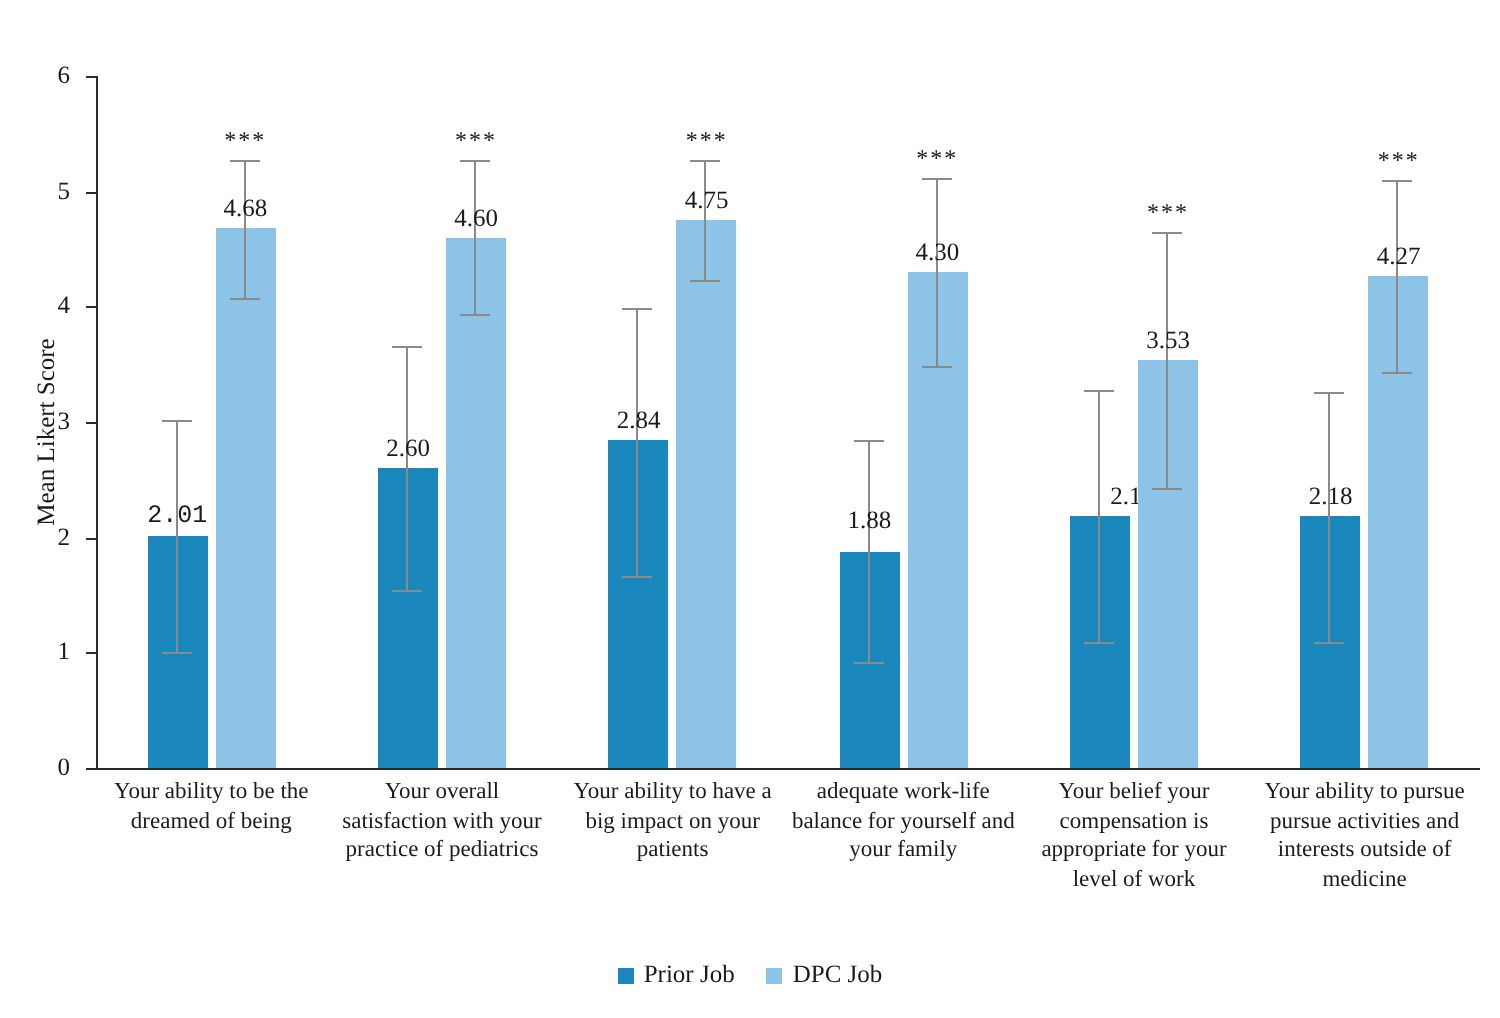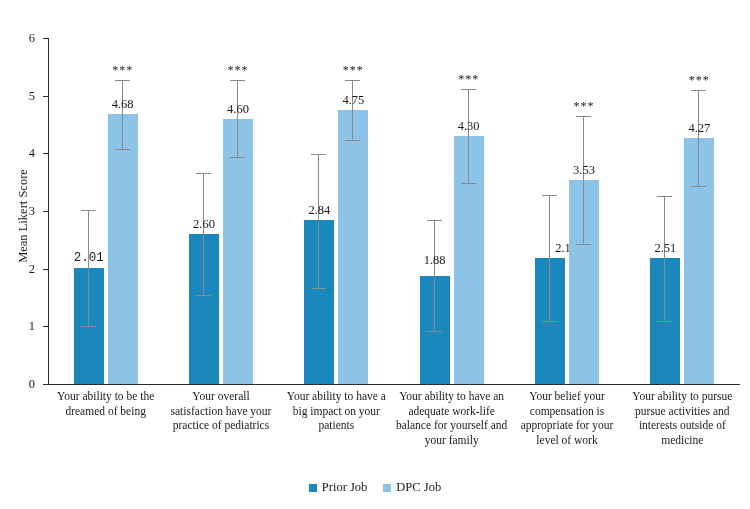--- a/index.html
+++ b/index.html
@@ -215,50 +215,49 @@
           <div class="errcap" style="top: 78.4267px;"></div>
           <div class="errcap" style="top: 206.447px;"></div>
           <div class="bar-label" style="top: 125.437px;">3.53</div>
           <div class="sig" style="top: 61.4267px;">***</div>
         </div>
         <div class="group" style="left: 602.333px; width: 30px;">
           <div class="bar prior" title="Prior Job: 2.18" style="height: 125.713px;"></div>
           <div class="errbar" style="top: 158.007px; height: 124.56px;"></div>
           <div class="errcap" style="top: 158.007px;"></div>
           <div class="errcap" style="top: 282.567px;"></div>
-          <div class="bar-label" style="top: 203.287px;">2.51</div>
+          <div class="bar-label" style="top: 203.287px;">2.18</div>
         </div>
         <div class="group" style="left: 636.333px; width: 30px;">
           <div class="bar dpc" title="DPC Job: 4.27" style="height: 246.237px;"></div>
           <div class="errbar" style="top: 51.9px; height: 95.7267px;"></div>
           <div class="errcap" style="top: 51.9px;"></div>
           <div class="errcap" style="top: 147.627px;"></div>
           <div class="bar-label" style="top: 82.7633px;">4.27</div>
           <div class="sig" style="top: 34.9px;">***</div>
         </div>
       </div>
   </div>
 
   <div id="catlabels">
       <div class="catlabel" style="left: 0px; width: 115.333px;">
         <div>Your ability to be the</div>
         <div>dreamed of being</div>
       </div>
       <div class="catlabel" style="left: 115.333px; width: 115.333px;">
         <div>Your overall</div>
-        <div>satisfaction have your</div>
+        <div>satisfaction with your</div>
         <div>practice of pediatrics</div>
       </div>
       <div class="catlabel" style="left: 230.667px; width: 115.333px; font-family: Liberation Serif, serif;">
         <div>Your ability to have a</div>
         <div>big impact on your</div>
         <div>patients</div>
       </div>
       <div class="catlabel" style="left: 346px; width: 115.333px;">
-        <div>Your ability to have an</div>
         <div>adequate work-life</div>
         <div>balance for yourself and</div>
         <div>your family</div>
       </div>
       <div class="catlabel" style="left: 461.333px; width: 115.333px;">
         <div>Your belief your</div>
         <div>compensation is</div>
         <div>appropriate for your</div>
         <div>level of work</div>
       </div>

